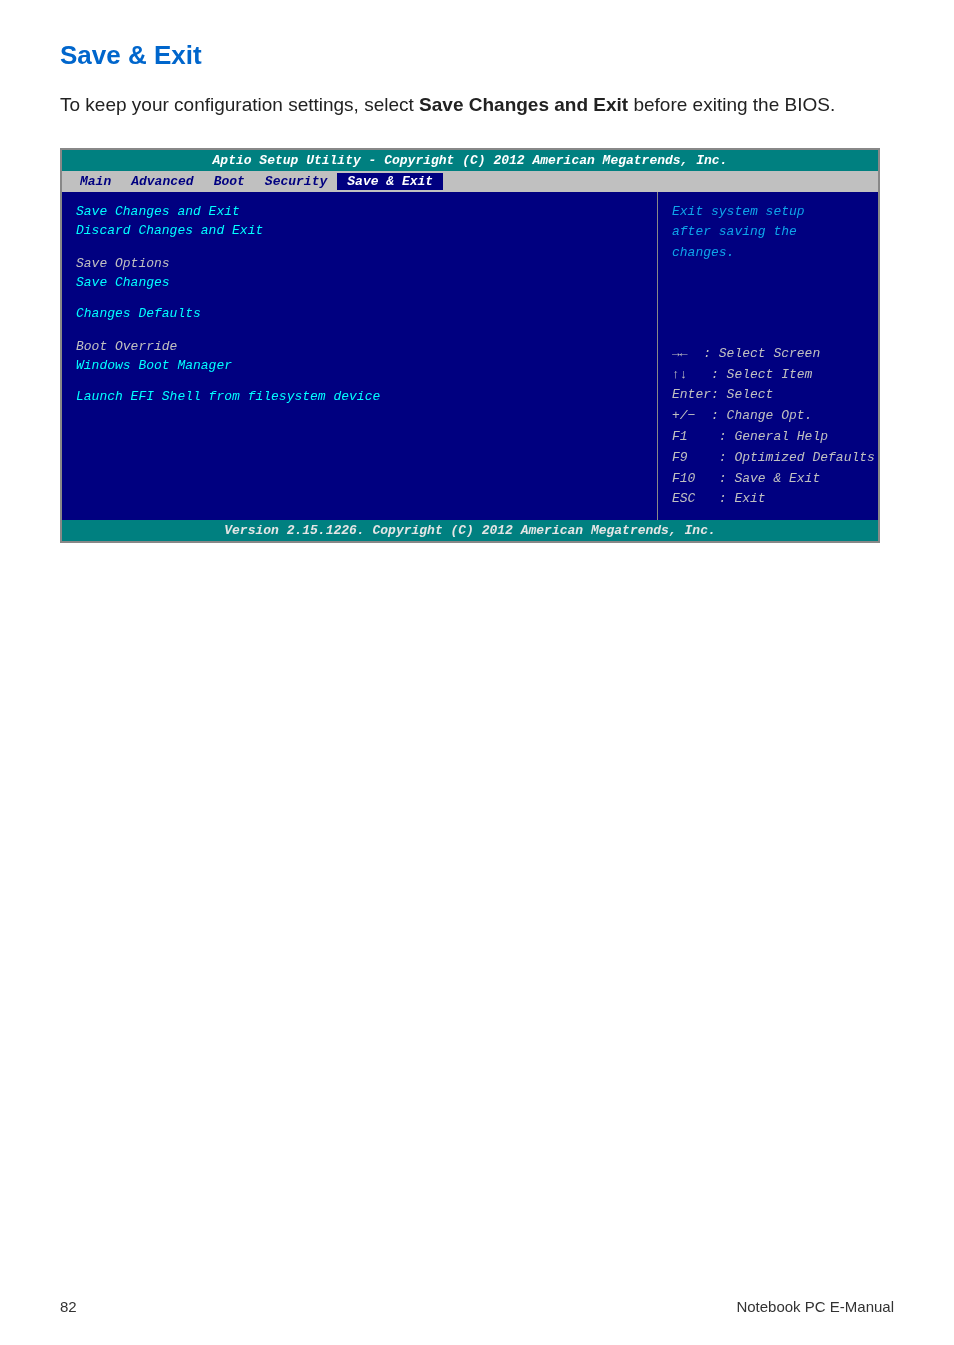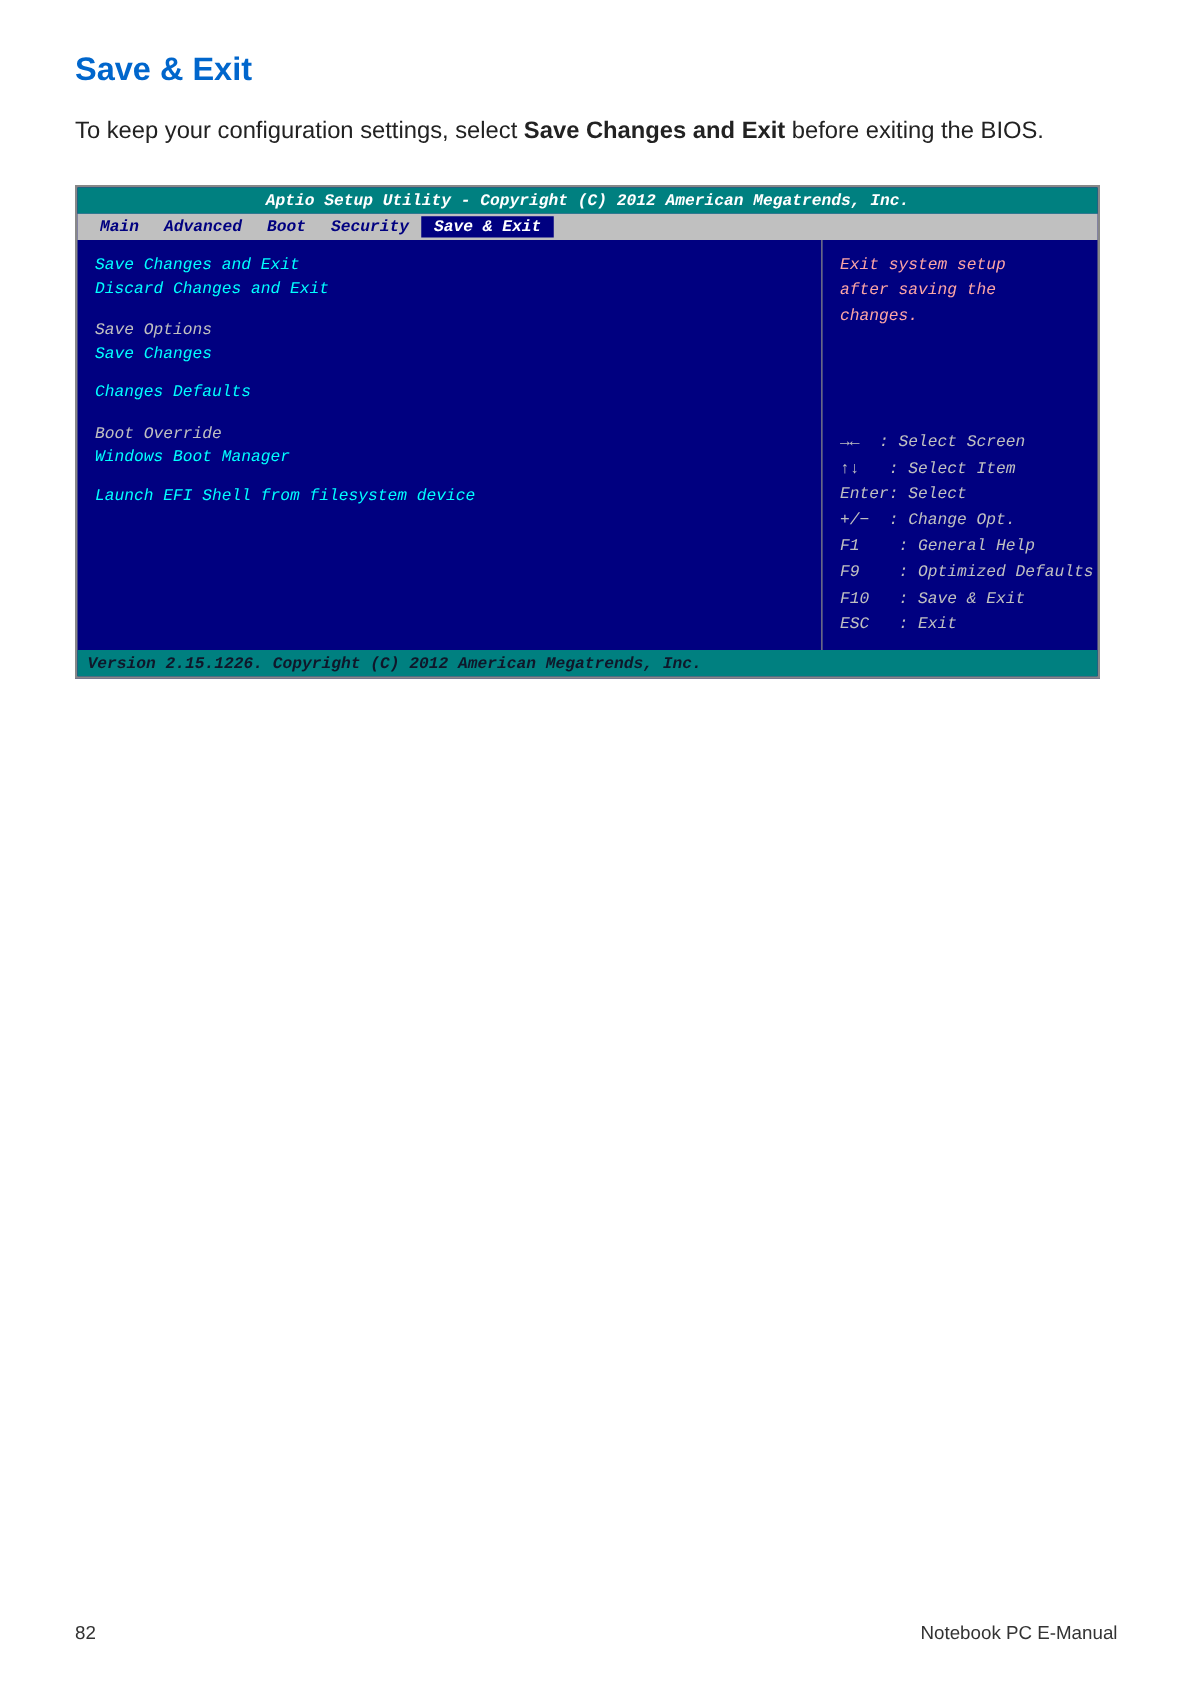--- a/index.html
+++ b/index.html
@@ -120,21 +120,22 @@
       line-height: 1.6;
       margin-top: 80px;
     }
 
     .bios-hint-line {
       white-space: nowrap;
     }
 
     .bios-footer {
       background: #008080;
-      color: #0f172a;
+      color: #e5e5e5;
+      text-align: center;
       padding: 3px 8px;
       font-size: 13px;
       font-weight: bold;
     }
 
     
     .page-footer {
       position: absolute;
       bottom: 30px;
       left: 60px;
@@ -181,21 +182,21 @@
         <div class="bios-section-gap"></div>
         <div class="bios-item">Changes Defaults</div>
         <div class="bios-section-gap"></div>
         <div class="bios-section-label">Boot Override</div>
         <div class="bios-item">Windows Boot Manager</div>
         <div class="bios-section-gap"></div>
         <div class="bios-item">Launch EFI Shell from filesystem device</div>
       </div>
 
       <div class="bios-right">
-        <div style="color:#fca5a5; font-size:13px; line-height:1.6;">
+        <div style="color:#0ea5e9; font-size:13px; line-height:1.6;">
           Exit system setup<br>after saving the<br>changes.
         </div>
         <div class="bios-hint-box">
           <div class="bios-hint-line">→←&nbsp; : Select Screen</div>
           <div class="bios-hint-line">↑↓&nbsp;&nbsp; : Select Item</div>
           <div class="bios-hint-line">Enter: Select</div>
           <div class="bios-hint-line">+/−&nbsp; : Change Opt.</div>
           <div class="bios-hint-line">F1&nbsp;&nbsp;&nbsp; : General Help</div>
           <div class="bios-hint-line">F9&nbsp;&nbsp;&nbsp; : Optimized Defaults</div>
           <div class="bios-hint-line">F10&nbsp;&nbsp; : Save &amp; Exit</div>

